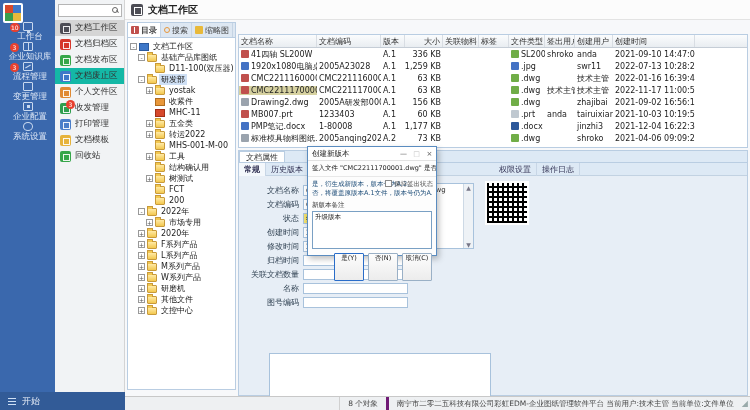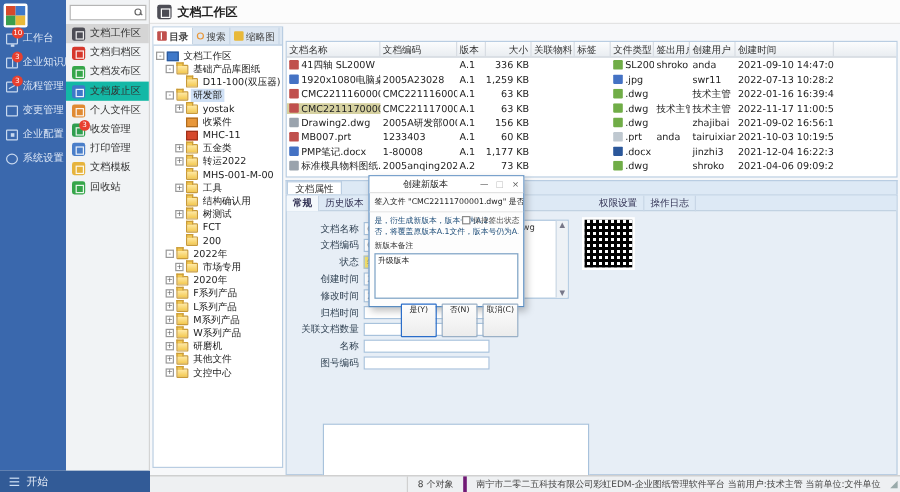--- a/index.html
+++ b/index.html
@@ -8,21 +8,21 @@
 
   
   .nav1 { position:absolute; left:0; top:0; width:55px; height:392px; background:#3a68ad; }
   .logo { position:absolute; left:3px; top:3px; width:20px; height:20px; background:#fff; border-radius:2px; overflow:hidden; }
   .logo i { position:absolute; width:8px; height:8px; }
   .logo i:nth-child(1){left:2px;top:2px;background:#d6492c;}
   .logo i:nth-child(2){right:2px;top:2px;background:#3e78c9;}
   .logo i:nth-child(3){left:2px;bottom:2px;background:#3a9e4d;}
   .logo i:nth-child(4){right:2px;bottom:2px;background:#e8b93a;}
   .nav1-items { position:absolute; left:0; top:22px; width:100%; }
-  .nav1-item { position:relative; height:20px; display:flex; align-items:center; padding-left:5px; color:#dce6f5; cursor:pointer; }
+  .nav1-item { position:relative; height:20px; display:flex; align-items:center; padding-left:5px; color:#dce6f5; cursor:pointer;flex-direction:column; }
   .nav1-item .nicon { position:relative; width:10px; height:9px; border:1px solid #c9d9ef; border-radius:1px; margin-right:4px; flex:none; }
   .nav1-item .nicon[data-icon="gear-icon"]{ border-radius:50%; }
   .nav1-item .nicon[data-icon="book-icon"]::after{ content:""; position:absolute; left:4px; top:0; width:1px; height:7px; background:#c9d9ef; }
   .nav1-item .nicon[data-icon="monitor-icon"]::after{ content:""; position:absolute; left:3px; top:8px; width:3px; height:2px; background:#c9d9ef; }
   .nav1-item .nicon[data-icon="flow-icon"]::after{ content:""; position:absolute; left:1px; top:3px; width:6px; height:1px; background:#c9d9ef; transform:rotate(-30deg); }
   .nav1-item .nicon[data-icon="org-icon"]::after{ content:""; position:absolute; left:3px; top:2px; width:3px; height:3px; background:#c9d9ef; }
   .nav1-item .label { font-size:8.5px; white-space:nowrap; }
   .badge { position:absolute; left:10px; top:1px; min-width:9px; height:9px; padding:0 1px; border-radius:5px;
     background:#e8402f; color:#fff; font-size:6px; line-height:9px; text-align:center; }
   .start-bar { position:absolute; left:0; top:392px; width:125px; height:18px; background:#325b97; color:#e8eef8;
@@ -121,21 +121,21 @@
   .statusbar { position:absolute; left:125px; top:396px; width:625px; height:14px; background:#eef0f2; border-top:1px solid #c8c8c8;
     display:flex; align-items:center; font-size:7.5px; color:#444; }
   .sb-count { margin-left:auto; padding:0 8px; border-left:1px solid #d0d0d0; border-right:3px solid #701a75; height:100%; display:flex; align-items:center; }
   .sb-company { padding:0 8px; white-space:nowrap; }
   .grip { color:#9aa; font-size:8px; padding-right:2px; }
 
   
   .dialog { position:absolute; left:307px; top:146px; width:130px; height:110px; background:#fdfdfd; border:1px solid #5a8cc0;
     box-shadow:2px 3px 6px rgba(0,0,0,.25); z-index:50; }
   .dlg-title { height:14px; display:flex; align-items:center; background:#fff; border-bottom:1px solid #e2e2e2; }
-  .dlg-title .ttext { font-size:7.5px; color:#222; padding-left:4px; flex:1; white-space:nowrap;text-align:center; }
+  .dlg-title .ttext { font-size:7.5px; color:#222; padding-left:4px; flex:1; white-space:nowrap; }
   .dlg-ctrl { width:13px; height:12px; font-size:7px; line-height:12px; text-align:center; color:#555; cursor:pointer; }
   .dlg-ctrl.disabled { color:#c0c0c0; }
   .dlg-msg { font-size:6.5px; color:#222; padding:3px 4px; border-bottom:1px solid #e8e8e8; white-space:nowrap; overflow:hidden; }
   .dlg-opts { position:relative; padding:3px 4px 1px 4px; }
   .opt-line { font-size:6.5px; color:#1f4e79; white-space:nowrap; overflow:hidden; line-height:9px; }
   .chk { position:absolute; right:3px; top:3px; display:flex; align-items:flex-start; }
   .chk .box { width:7px; height:7px; border:1px solid #8a8a8a; background:#fff; margin-right:2px; flex:none; }
   .chk .clabel { font-size:6.5px; color:#555; white-space:nowrap; }
   .remark-label { font-size:6.5px; color:#333; padding:2px 4px 1px 4px; }
   .remark-area { margin:0 4px; height:38px; background:#fff; border:1px solid #7aa0c4; font-size:6.5px; color:#222; padding:1px 2px; }

